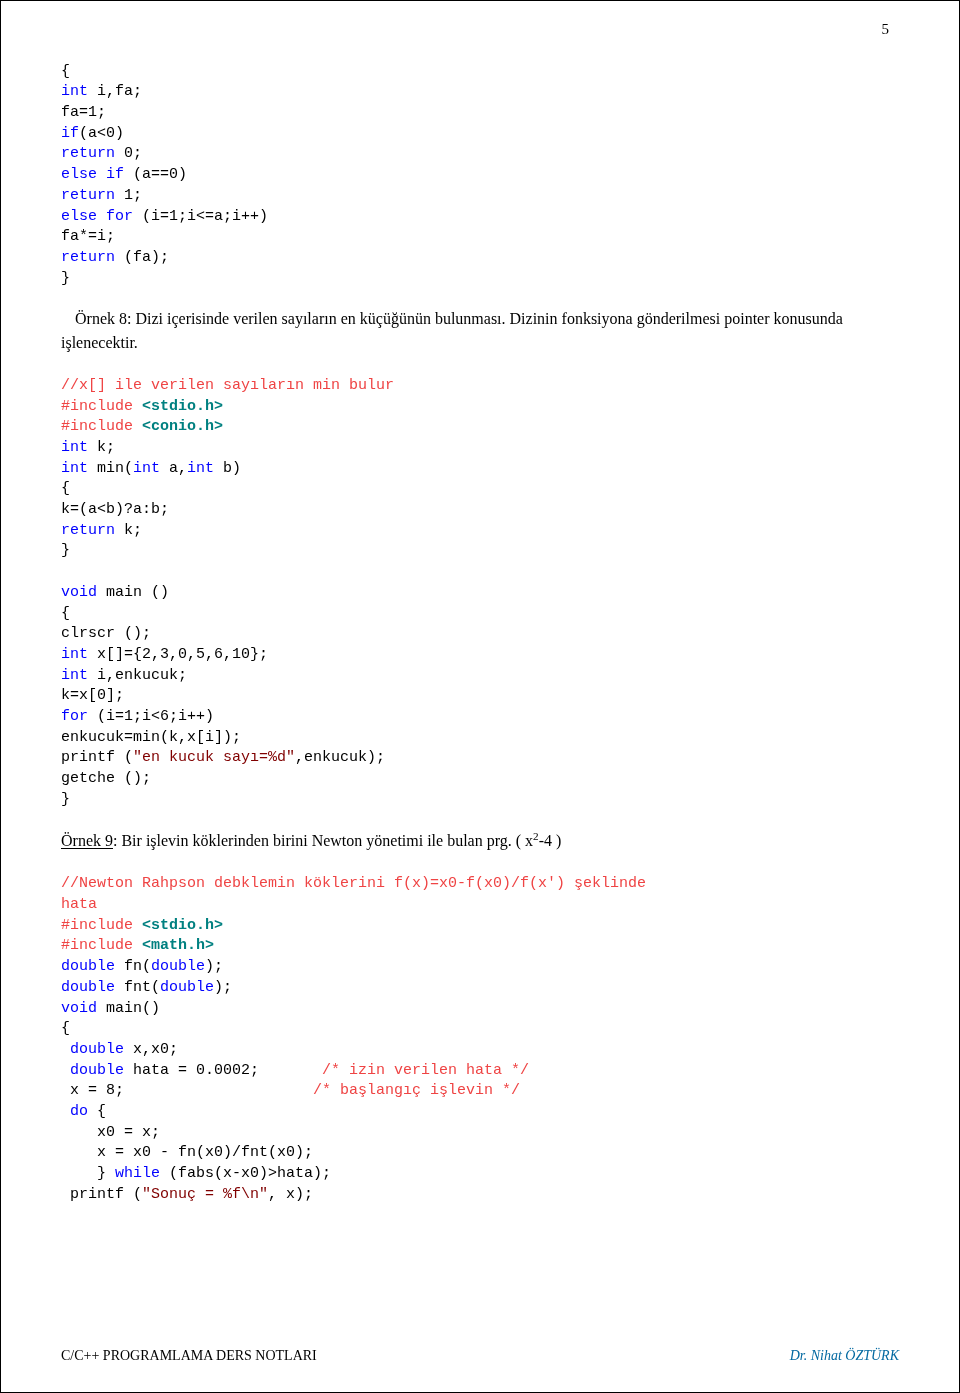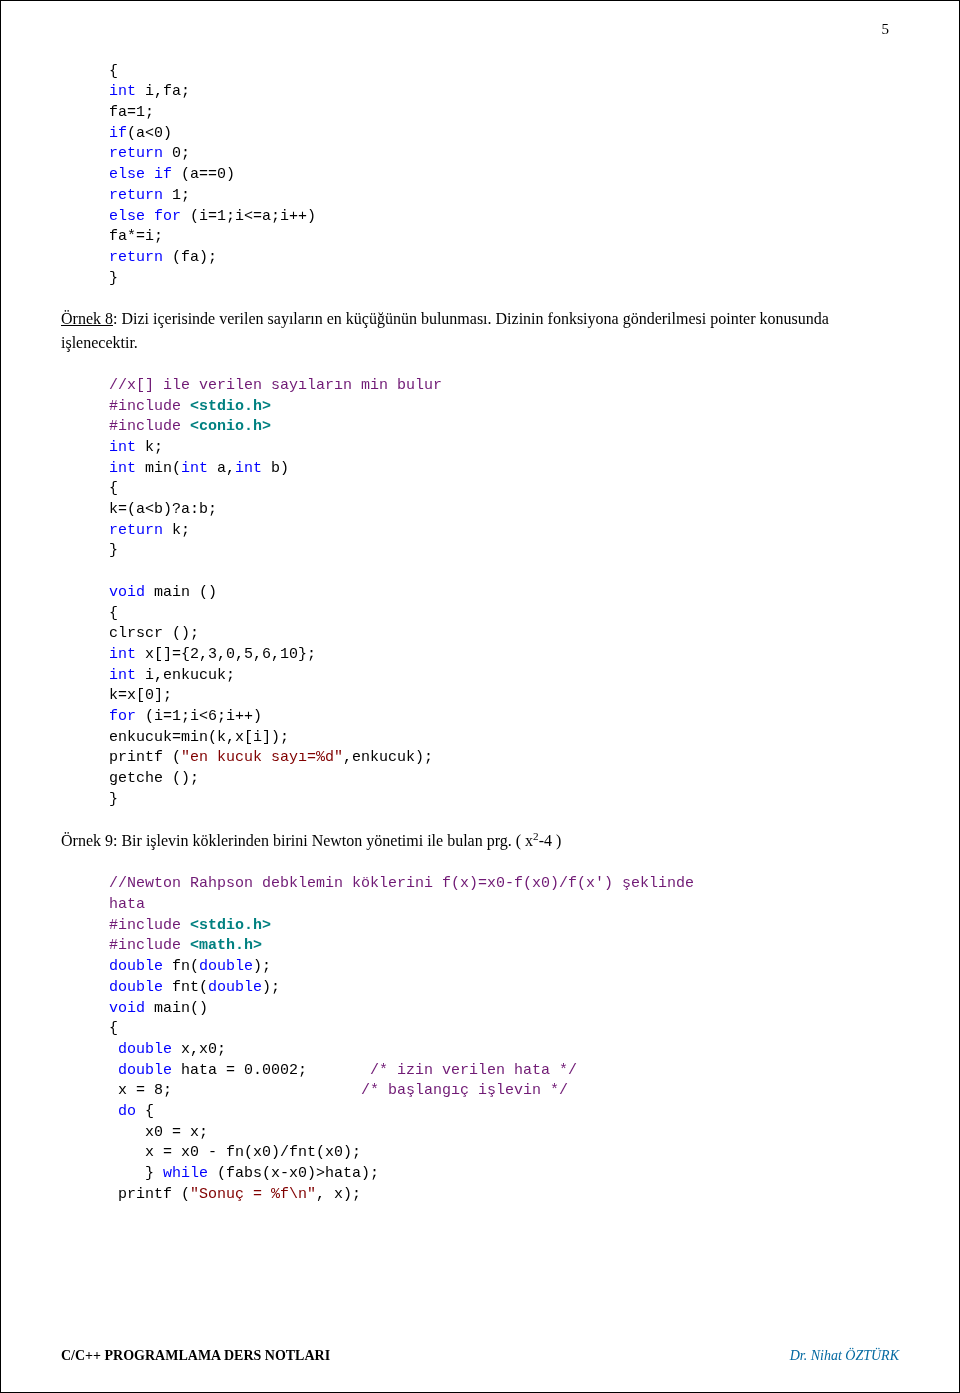--- a/index.html
+++ b/index.html
@@ -21,42 +21,41 @@
     position: absolute;
     top: 20px;
     right: 70px;
     font-size: 15px;
   }
   .mono {
     font-family: "Courier New", Courier, monospace;
     font-size: 15px;
     line-height: 1.38;
     white-space: pre;
-    margin-left: 48px;
   }
   .serif {
     font-family: "Times New Roman", Times, serif;
     font-size: 16px;
     line-height: 1.5;
   }
   .kw-blue   { color: #0000ff; }
-  .kw-green  { color: #701a75; font-family: Liberation Mono, monospace; }
+  .kw-green  { color: #ef4444; font-family: Liberation Mono, monospace; }
   .kw-teal   { color: #008080; font-weight: bold; }
   .kw-maroon { color: #800000; }
   .footer {
     position: absolute;
     bottom: 28px;
     left: 60px;
     right: 60px;
     display: flex;
     justify-content: space-between;
     font-size: 14px;
     font-family: "Times New Roman", Times, serif;
   }
-  .footer .left { font-weight: bold; text-align: center; }
+  .footer .left { font-weight: normal; text-align: center; }
   .footer .right { font-style: italic; color: #0369a1; }
   sup { font-size: 0.7em; }
 </style>
 </head>
 <body>
 
 <div class="page">
   <div class="page-num">5</div>
 
   
@@ -69,21 +68,21 @@
 <span class="kw-blue">else</span><span class="kw-blue"> if</span><span> (a==0)</span>
 <span class="kw-blue">return</span><span> 1;</span>
 <span class="kw-blue">else</span><span class="kw-blue"> for</span><span> (i=1;i&lt;=a;i++)</span>
 <span>fa*=i;</span>
 <span class="kw-blue">return</span><span> (fa);</span>
 <span>}</span>
 </div>
 
   <br>
   <div class="serif">
-    <span style="text-decoration: underline;">Örnek 8</span><span>: Dizi içerisinde verilen sayıların en küçüğünün bulunması. Dizinin fonksiyona gönderilmesi pointer konusunda işlenecektir.</span>
+    <span style=" margin-left: 14px;">Örnek 8</span><span>: Dizi içerisinde verilen sayıların en küçüğünün bulunması. Dizinin fonksiyona gönderilmesi pointer konusunda işlenecektir.</span>
   </div>
 
   
   <div class="mono">
 <span class="kw-green">//x[] ile verilen sayıların min bulur</span>
 <span class="kw-green">#include</span><span class="kw-teal"> &lt;stdio.h&gt;</span>
 <span class="kw-green">#include</span><span class="kw-teal"> &lt;conio.h&gt;</span>
 <span class="kw-blue">int</span><span> k;</span>
 <span class="kw-blue">int</span><span> min(</span><span class="kw-blue">int</span><span> a,</span><span class="kw-blue">int</span><span> b)</span>
 <span>{</span>
@@ -99,21 +98,21 @@
 <span>k=x[0];</span>
 <span class="kw-blue">for</span><span> (i=1;i&lt;6;i++)</span>
 <span>enkucuk=min(k,x[i]);</span>
 <span>printf (</span><span class="kw-maroon">"en kucuk sayı=%d"</span><span>,enkucuk);</span>
 <span>getche ();</span>
 <span>}</span>
 </div>
 
   <br>
   <div class="serif">
-    <span style="">Örnek 9</span><span>: Bir işlevin köklerinden birini Newton yönetimi ile bulan prg. ( x</span><sup>2</sup><span>-4 )</span>
+    <span style="text-decoration: underline;">Örnek 9</span><span>: Bir işlevin köklerinden birini Newton yönetimi ile bulan prg. ( x</span><sup>2</sup><span>-4 )</span>
   </div>
 
   
   <div class="mono">
 <span class="kw-green">//Newton Rahpson debklemin köklerini f(x)=x0-f(x0)/f(x') şeklinde</span>
 <span class="kw-green">hata</span>
 <span class="kw-green">#include</span><span class="kw-teal"> &lt;stdio.h&gt;</span>
 <span class="kw-green">#include</span><span class="kw-teal"> &lt;math.h&gt;</span>
 <span class="kw-blue">double</span><span> fn(</span><span class="kw-blue">double</span><span>);</span>
 <span class="kw-blue">double</span><span> fnt(</span><span class="kw-blue">double</span><span>);</span>

